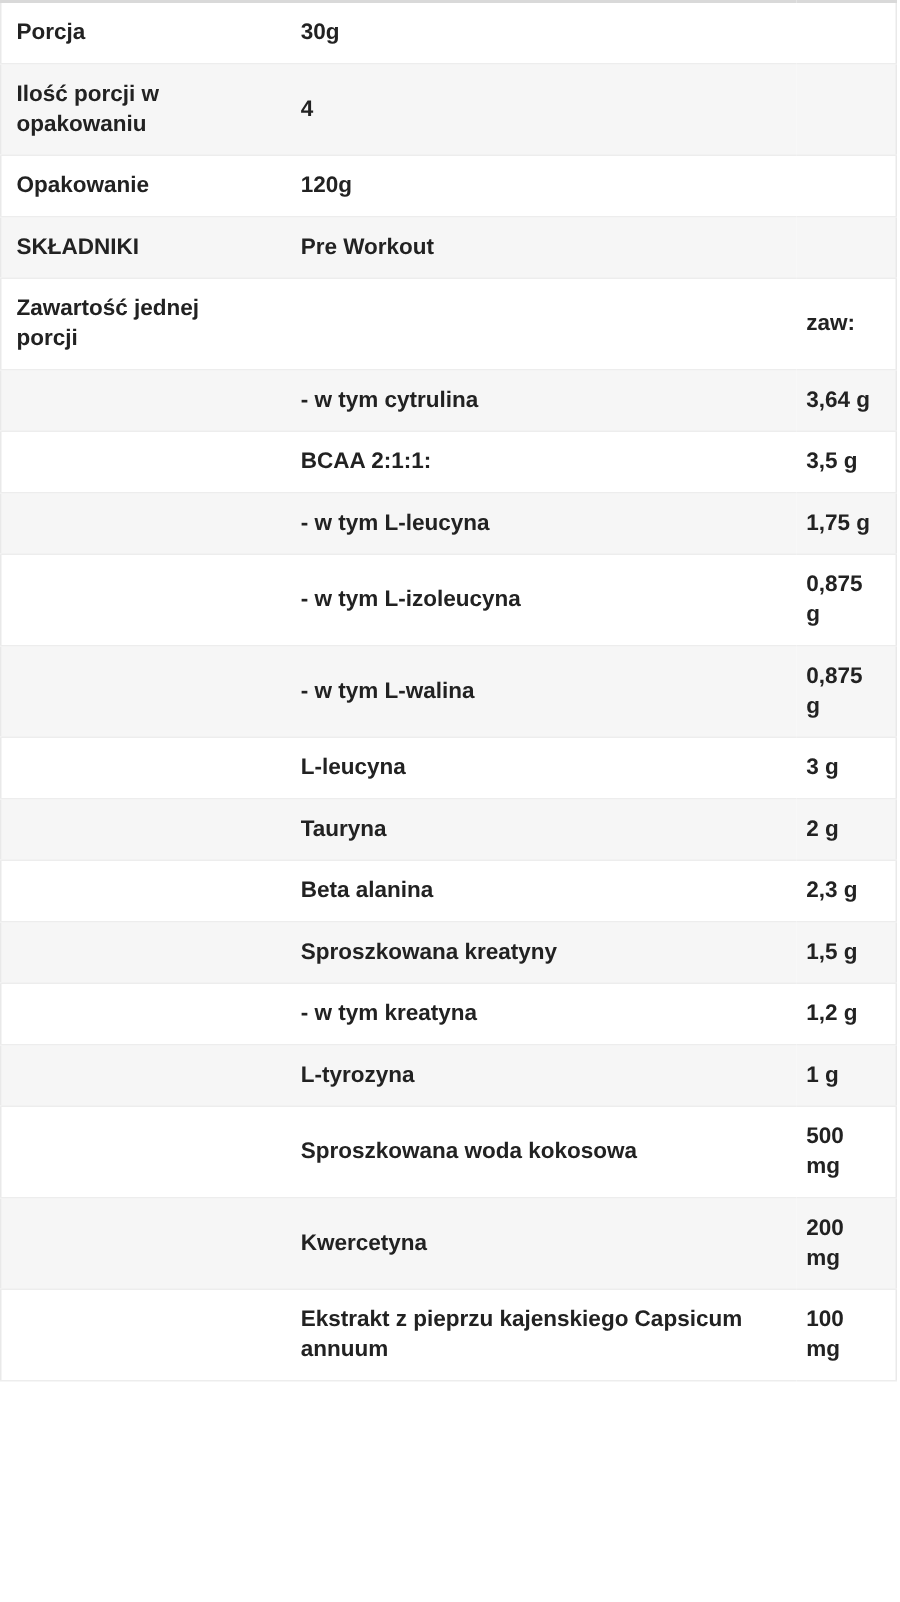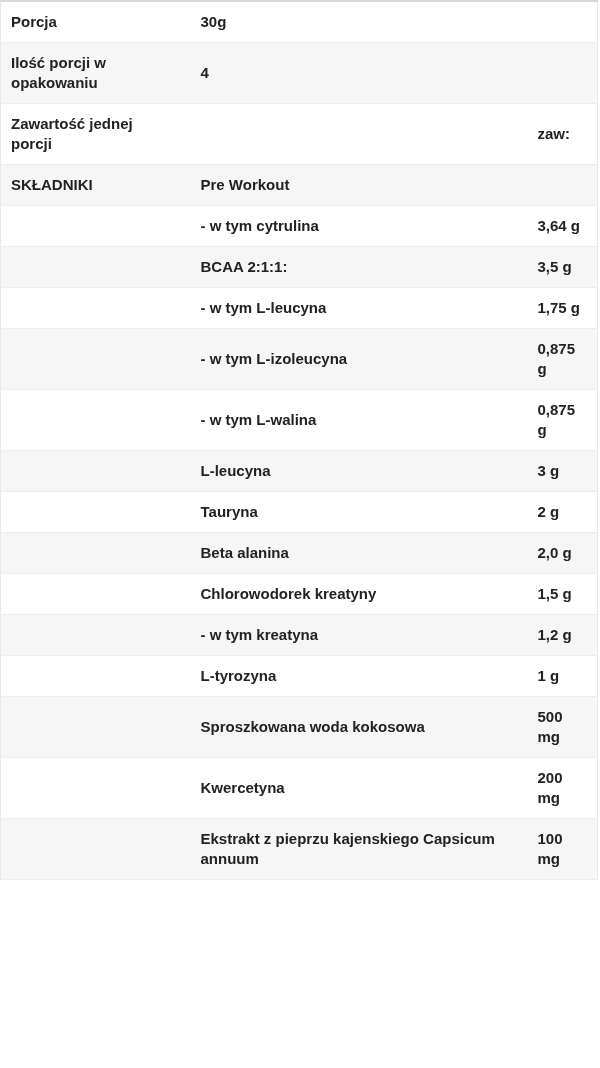--- a/index.html
+++ b/index.html
@@ -58,28 +58,33 @@
           <td class="c1">Porcja</td>
           <td class="c2">30g</td>
           <td class="c3"></td>
         </tr>
         <tr>
           <td class="c1">Ilość porcji w opakowaniu</td>
           <td class="c2">4</td>
           <td class="c3"></td>
         </tr>
         <tr>
-          <td class="c1">Zawartość jednej porcji</td>
-          <td class="c2"></td>
-          <td class="c3">zaw:</td>
+          <td class="c1">Opakowanie</td>
+          <td class="c2">120g</td>
+          <td class="c3"></td>
         </tr>
         <tr>
           <td class="c1">SKŁADNIKI</td>
           <td class="c2">Pre Workout</td>
           <td class="c3"></td>
+        </tr>
+        <tr>
+          <td class="c1">Zawartość jednej porcji</td>
+          <td class="c2"></td>
+          <td class="c3">zaw:</td>
         </tr>
         <tr>
           <td class="c1"></td>
           <td class="c2">- w tym cytrulina</td>
           <td class="c3">3,64 g</td>
         </tr>
         <tr>
           <td class="c1"></td>
           <td class="c2">BCAA 2:1:1:</td>
           <td class="c3">3,5 g</td>
@@ -105,25 +110,25 @@
           <td class="c3">3 g</td>
         </tr>
         <tr>
           <td class="c1"></td>
           <td class="c2">Tauryna</td>
           <td class="c3">2 g</td>
         </tr>
         <tr>
           <td class="c1"></td>
           <td class="c2">Beta alanina</td>
-          <td class="c3">2,0 g</td>
+          <td class="c3">2,3 g</td>
         </tr>
         <tr>
           <td class="c1"></td>
-          <td class="c2">Chlorowodorek kreatyny</td>
+          <td class="c2">Sproszkowana kreatyny</td>
           <td class="c3">1,5 g</td>
         </tr>
         <tr>
           <td class="c1"></td>
           <td class="c2">- w tym kreatyna</td>
           <td class="c3">1,2 g</td>
         </tr>
         <tr>
           <td class="c1"></td>
           <td class="c2">L-tyrozyna</td>

